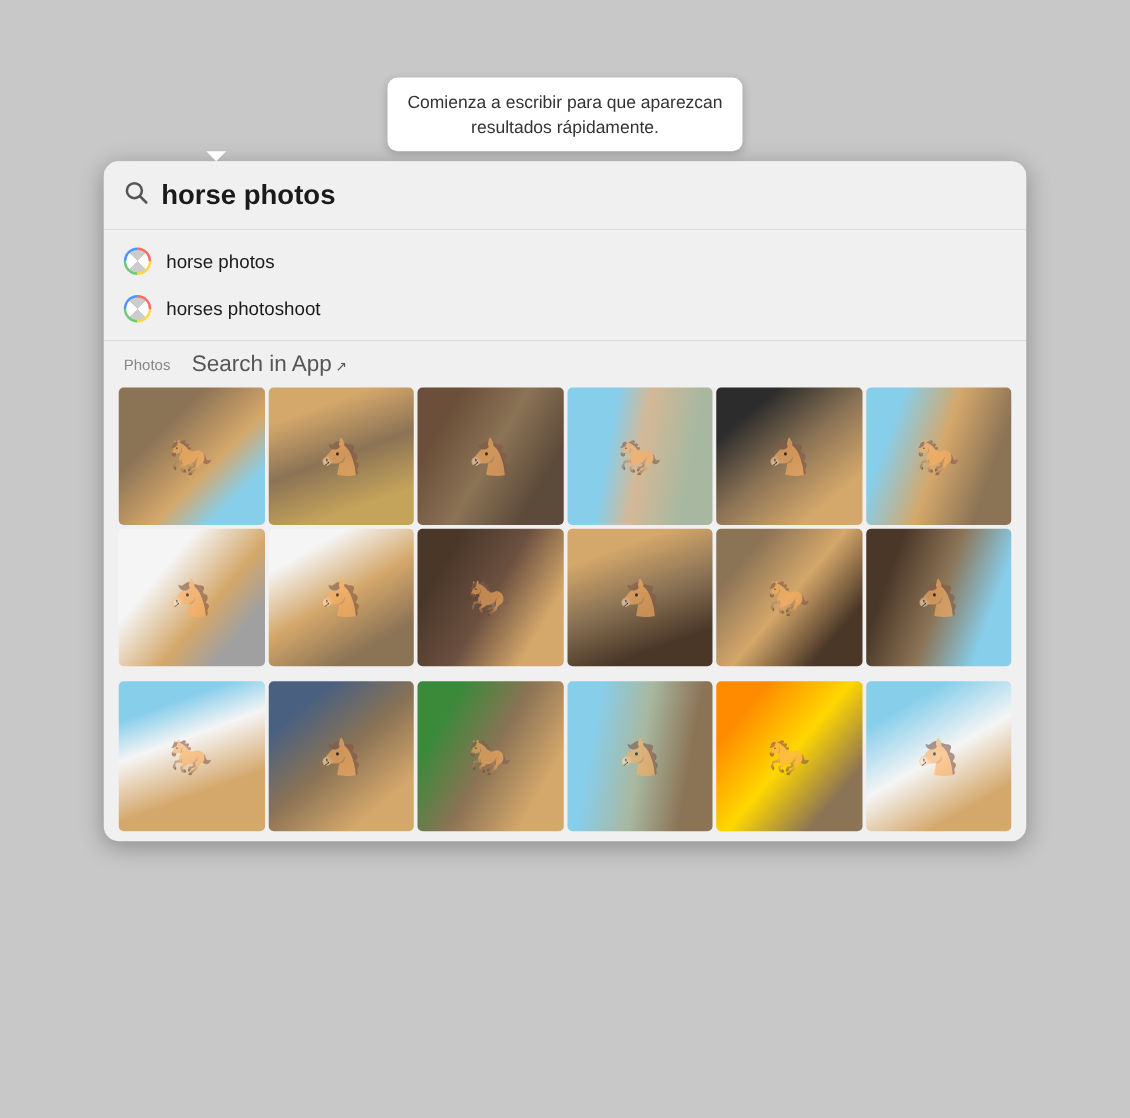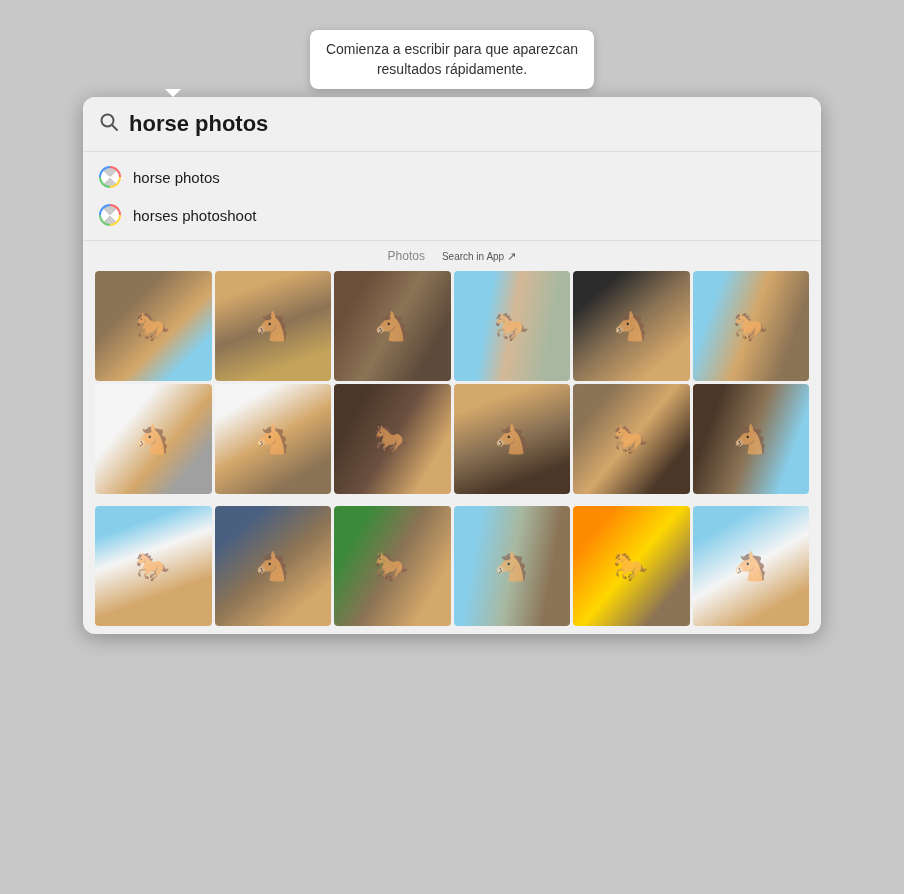--- a/index.html
+++ b/index.html
@@ -25,20 +25,21 @@
     .tooltip-bubble {
       background: white;
       border-radius: 8px;
       padding: 10px 16px;
       font-size: 14px;
       color: #333;
       text-align: center;
       line-height: 1.4;
       box-shadow: 0 2px 8px rgba(0,0,0,0.2);
       max-width: 360px;
+      margin-top: 32px;
     }
 
     .tooltip-bubble::after {
       content: '';
       position: absolute;
       bottom: -8px;
       left: 148px;
       border-width: 8px 8px 0 8px;
       border-style: solid;
       border-color: white transparent transparent transparent;
@@ -104,35 +105,35 @@
     .safari-icon::after {
       content: '';
       position: absolute;
       inset: 2px;
       background: conic-gradient(from 45deg, #fff 0deg 90deg, #ccc 90deg 180deg, #fff 180deg 270deg, #ccc 270deg 360deg);
       border-radius: 50%;
     }
 
     .section-header {
       display: flex;
-      justify-content: center;
+      justify-content: flex-start;
       align-items: center;
       padding: 8px 16px 4px;
       gap: 17px;
     }
 
     .section-title {
       font-size: 12px;
       color: #888;
       font-weight: 500;
       text-transform: none;
     }
 
     .search-in-app {
-      font-size: 10px;
+      font-size: 18px;
       color: #555;
       font-weight: 500;
     }
 
     .search-in-app::after {
       content: ' ↗';
       font-size: 11px;
     }
 
     .photos-grid {

